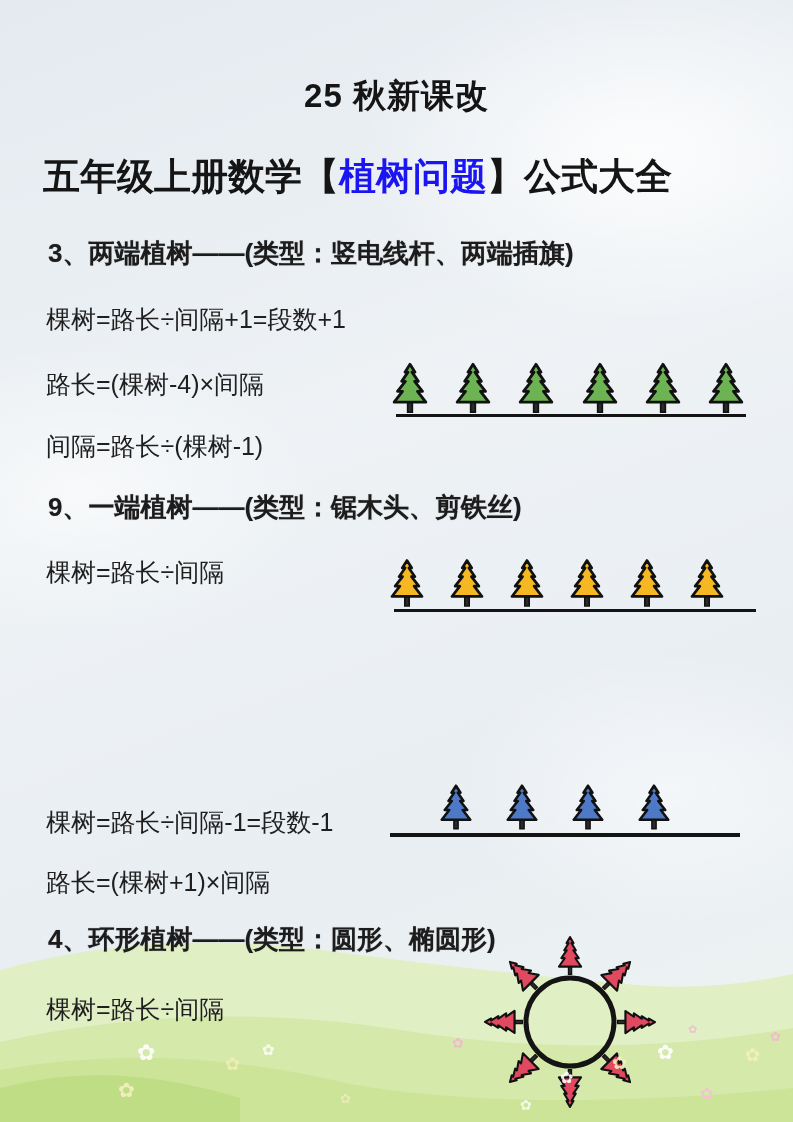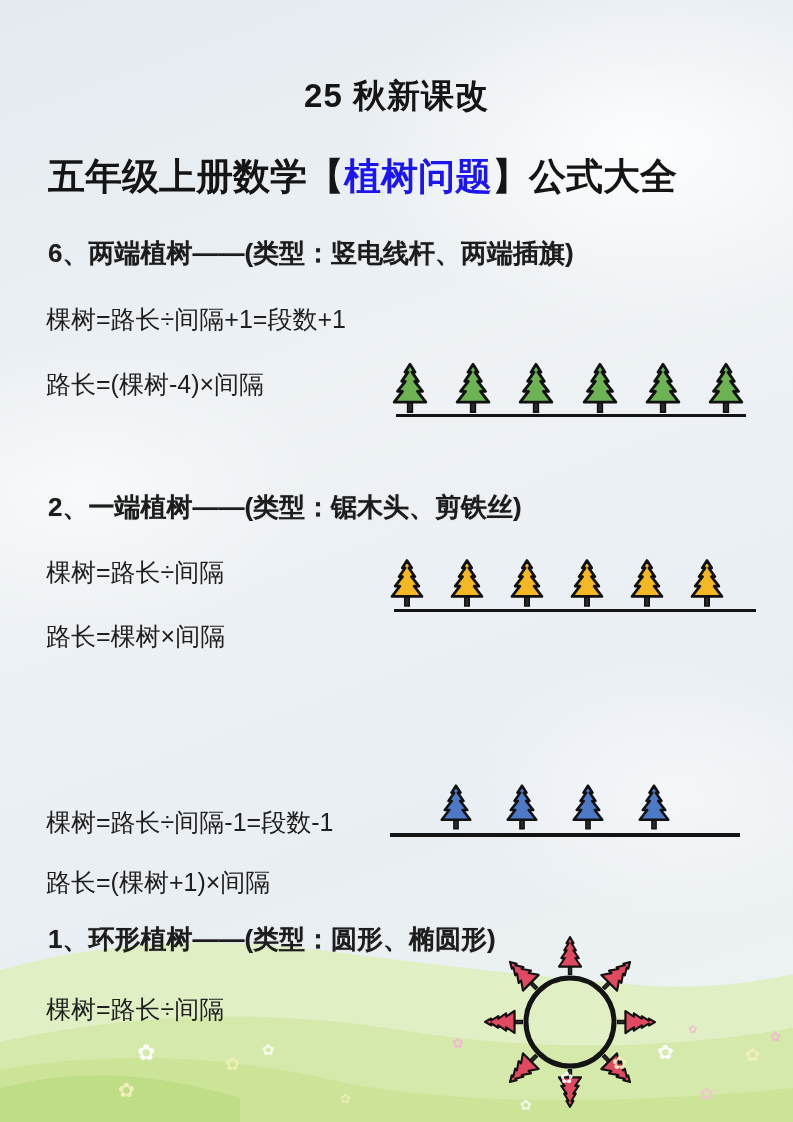--- a/index.html
+++ b/index.html
@@ -9,22 +9,22 @@
   .cloud{position:absolute;border-radius:50%;pointer-events:none;}
   .c1{top:-40px;right:-160px;width:620px;height:380px;
       background:radial-gradient(ellipse at center,rgba(255,255,255,.85) 0%,rgba(255,255,255,0) 65%);}
   .c2{top:330px;left:-180px;width:520px;height:320px;
       background:radial-gradient(ellipse at center,rgba(255,255,255,.55) 0%,rgba(255,255,255,0) 65%);}
   .c3{top:640px;right:-120px;width:480px;height:300px;
       background:radial-gradient(ellipse at center,rgba(255,255,255,.5) 0%,rgba(255,255,255,0) 65%);}
   .grass{position:absolute;left:0;top:892px;width:793px;height:230px;}
   .title{position:absolute;left:0;top:74px;width:793px;text-align:center;
          font-size:33px;font-weight:700;color:#151515;letter-spacing:1px;}
-  .subtitle{position:absolute;left:0;top:152px;width:715px;
-            font-size:37px;font-weight:900;color:#151515;white-space:nowrap;margin-left:48px;}
+  .subtitle{position:absolute;left:0;top:152px;width:715px;text-align:center;
+            font-size:37px;font-weight:900;color:#151515;white-space:nowrap;}
   .subtitle .hl{color:#1b15f2;}
   .sec-heading{position:absolute;left:48px;font-size:26px;font-weight:700;color:#1c1c1c;
                white-space:nowrap;text-shadow:0 0 1px rgba(20,20,20,.4);}
   .formula{position:absolute;left:46px;font-size:25px;font-weight:400;color:#1f1f1f;white-space:nowrap;}
   .treerow{position:absolute;display:flex;justify-content:space-between;align-items:flex-end;}
   .hline{position:absolute;background:#141414;height:3px;}
   .hline.thick{height:4px;}
   .flower{position:absolute;pointer-events:none;line-height:1;}
   svg{display:block;}
   .treerow svg{display:inline-block;}
@@ -42,23 +42,24 @@
     <path d="M0 78 Q150 36 320 58 Q520 84 650 94 Q720 98 793 82 L793 230 L0 230 Z" fill="#e0efc4"></path>
     <path d="M0 150 Q200 106 400 138 Q600 170 793 136 L793 230 L0 230 Z" fill="#d5e9ab"></path>
     <path d="M0 178 Q170 148 350 192 Q520 222 793 196 L793 230 L0 230 Z" fill="#cbe497"></path>
     <path d="M0 196 Q110 166 240 206 L240 230 L0 230 Z" fill="#bfdd85"></path>
   </svg>
 
   <div class="title">25 秋新课改</div>
 
   <div class="subtitle"><span>五年级上册数学【</span><span class="hl">植树问题</span><span>】公式大全</span></div>
 
-  <div class="sec-heading" style="top:236px">6、两端植树——(类型：竖电线杆、两端插旗)</div>
+  <div class="sec-heading" style="top:236px">3、两端植树——(类型：竖电线杆、两端插旗)</div>
   <div class="formula" style="top:303px">棵树=路长÷间隔+1=段数+1</div>
   <div class="formula" style="top:368px">路长=(棵树-4)×间隔</div>
+  <div class="formula" style="top:430px">间隔=路长÷(棵树-1)</div>
   <div class="treerow" style="left:390px;top:362px;width:356px;height:52px">
       <svg width="40" height="52" viewBox="0 0 24 30">
         <path d="M10.6 23.5 h2.8 v6 h-2.8 Z" fill="#2a2a2a" stroke="#111" stroke-width="1"></path>
         <path d="M12 0.8 L15 5.5 L13.2 5.5 L17 11 L14.8 11 L19.5 17 L16.5 17 L21.5 23.5 L2.5 23.5 L7.5 17 L4.5 17 L9.2 11 L7 11 L10.8 5.5 L9 5.5 Z" fill="#6db353" stroke="#111" stroke-width="1.7" stroke-linejoin="round"></path>
       </svg>
       <svg width="40" height="52" viewBox="0 0 24 30">
         <path d="M10.6 23.5 h2.8 v6 h-2.8 Z" fill="#2a2a2a" stroke="#111" stroke-width="1"></path>
         <path d="M12 0.8 L15 5.5 L13.2 5.5 L17 11 L14.8 11 L19.5 17 L16.5 17 L21.5 23.5 L2.5 23.5 L7.5 17 L4.5 17 L9.2 11 L7 11 L10.8 5.5 L9 5.5 Z" fill="#6db353" stroke="#111" stroke-width="1.7" stroke-linejoin="round"></path>
       </svg>
       <svg width="40" height="52" viewBox="0 0 24 30">
@@ -73,23 +74,22 @@
         <path d="M10.6 23.5 h2.8 v6 h-2.8 Z" fill="#2a2a2a" stroke="#111" stroke-width="1"></path>
         <path d="M12 0.8 L15 5.5 L13.2 5.5 L17 11 L14.8 11 L19.5 17 L16.5 17 L21.5 23.5 L2.5 23.5 L7.5 17 L4.5 17 L9.2 11 L7 11 L10.8 5.5 L9 5.5 Z" fill="#6db353" stroke="#111" stroke-width="1.7" stroke-linejoin="round"></path>
       </svg>
       <svg width="40" height="52" viewBox="0 0 24 30">
         <path d="M10.6 23.5 h2.8 v6 h-2.8 Z" fill="#2a2a2a" stroke="#111" stroke-width="1"></path>
         <path d="M12 0.8 L15 5.5 L13.2 5.5 L17 11 L14.8 11 L19.5 17 L16.5 17 L21.5 23.5 L2.5 23.5 L7.5 17 L4.5 17 L9.2 11 L7 11 L10.8 5.5 L9 5.5 Z" fill="#6db353" stroke="#111" stroke-width="1.7" stroke-linejoin="round"></path>
       </svg>
     </div>
   <div class="hline" style="left:396px;top:414px;width:350px"></div>
 
-  <div class="sec-heading" style="top:490px">2、一端植树——(类型：锯木头、剪铁丝)</div>
+  <div class="sec-heading" style="top:490px">9、一端植树——(类型：锯木头、剪铁丝)</div>
   <div class="formula" style="top:556px">棵树=路长÷间隔</div>
-  <div class="formula" style="top:620px">路长=棵树×间隔</div>
   <div class="treerow" style="left:388px;top:557px;width:338px;height:52px">
       <svg width="38" height="52" viewBox="0 0 24 30">
         <path d="M10.6 23.5 h2.8 v6 h-2.8 Z" fill="#2a2a2a" stroke="#111" stroke-width="1"></path>
         <path d="M12 0.8 L15 5.5 L13.2 5.5 L17 11 L14.8 11 L19.5 17 L16.5 17 L21.5 23.5 L2.5 23.5 L7.5 17 L4.5 17 L9.2 11 L7 11 L10.8 5.5 L9 5.5 Z" fill="#f5b823" stroke="#111" stroke-width="1.7" stroke-linejoin="round"></path>
       </svg>
       <svg width="38" height="52" viewBox="0 0 24 30">
         <path d="M10.6 23.5 h2.8 v6 h-2.8 Z" fill="#2a2a2a" stroke="#111" stroke-width="1"></path>
         <path d="M12 0.8 L15 5.5 L13.2 5.5 L17 11 L14.8 11 L19.5 17 L16.5 17 L21.5 23.5 L2.5 23.5 L7.5 17 L4.5 17 L9.2 11 L7 11 L10.8 5.5 L9 5.5 Z" fill="#f5b823" stroke="#111" stroke-width="1.7" stroke-linejoin="round"></path>
       </svg>
       <svg width="38" height="52" viewBox="0 0 24 30">
@@ -126,21 +126,21 @@
         <path d="M10.6 23.5 h2.8 v6 h-2.8 Z" fill="#2a2a2a" stroke="#111" stroke-width="1"></path>
         <path d="M12 0.8 L15 5.5 L13.2 5.5 L17 11 L14.8 11 L19.5 17 L16.5 17 L21.5 23.5 L2.5 23.5 L7.5 17 L4.5 17 L9.2 11 L7 11 L10.8 5.5 L9 5.5 Z" fill="#4d79c7" stroke="#111" stroke-width="1.7" stroke-linejoin="round"></path>
       </svg>
       <svg width="36" height="52" viewBox="0 0 24 30">
         <path d="M10.6 23.5 h2.8 v6 h-2.8 Z" fill="#2a2a2a" stroke="#111" stroke-width="1"></path>
         <path d="M12 0.8 L15 5.5 L13.2 5.5 L17 11 L14.8 11 L19.5 17 L16.5 17 L21.5 23.5 L2.5 23.5 L7.5 17 L4.5 17 L9.2 11 L7 11 L10.8 5.5 L9 5.5 Z" fill="#4d79c7" stroke="#111" stroke-width="1.7" stroke-linejoin="round"></path>
       </svg>
     </div>
   <div class="hline thick" style="left:390px;top:833px;width:350px"></div>
 
-  <div class="sec-heading" style="top:922px">1、环形植树——(类型：圆形、椭圆形)</div>
+  <div class="sec-heading" style="top:922px">4、环形植树——(类型：圆形、椭圆形)</div>
   <div class="formula" style="top:993px">棵树=路长÷间隔</div>
   <div style="position:absolute;left:480px;top:932px;width:180px;height:180px">
       <svg width="180" height="180" viewBox="0 0 180 180">
         <circle cx="90" cy="90" r="44" fill="none" stroke="#141414" stroke-width="5"></circle>
         <g transform="rotate(0 90 90) translate(76 4)">
           <g transform="scale(1.17 1.3)">
             <path d="M10.6 23.5 h2.8 v6 h-2.8 Z" fill="#2a2a2a" stroke="#111" stroke-width="1"></path>
             <path d="M12 0.8 L15 5.5 L13.2 5.5 L17 11 L14.8 11 L19.5 17 L16.5 17 L21.5 23.5 L2.5 23.5 L7.5 17 L4.5 17 L9.2 11 L7 11 L10.8 5.5 L9 5.5 Z" fill="#e0495f" stroke="#111" stroke-width="1.7" stroke-linejoin="round"></path>
           </g>
         </g>

